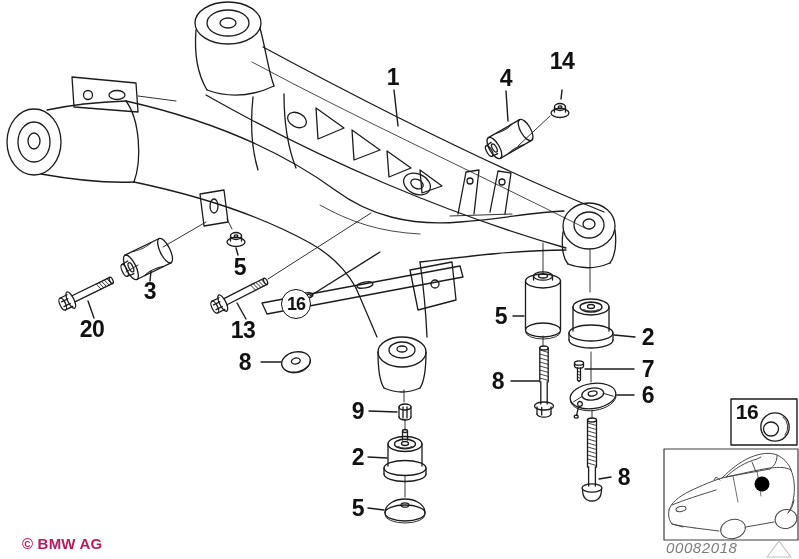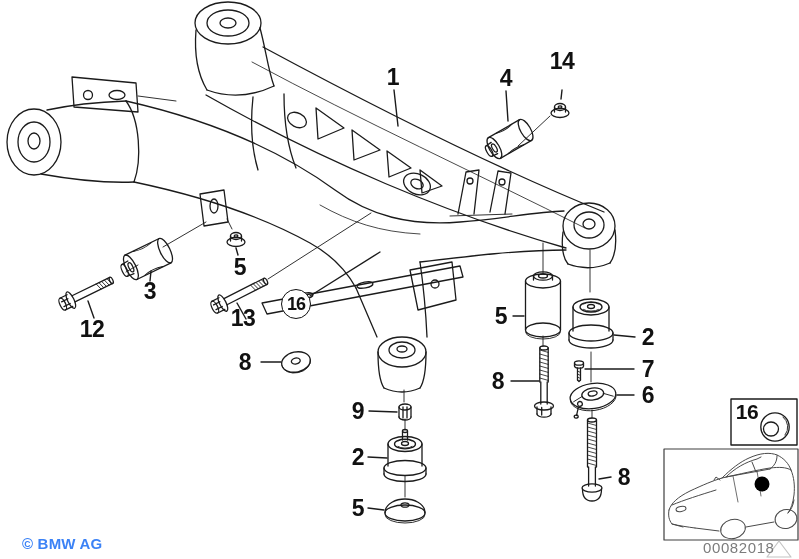--- a/index.html
+++ b/index.html
@@ -14,25 +14,25 @@
     letter-spacing:-0.5px;white-space:nowrap;cursor:pointer;user-select:none;
   }
   .callout.circled{
     width:28px;height:28px;border:1.8px solid #111;border-radius:50%;
     display:flex;align-items:center;justify-content:center;
     font-size:18px;letter-spacing:-1px;background:#fff;
   }
   .callout.boxed{font-size:21px;}
   .footer-copyright{
     position:absolute;left:22px;top:535px;font-size:15px;font-weight:600;
-    color:#3b82f6;letter-spacing:0.2px;
+    color:#be185d;letter-spacing:0.2px;
   }
   .image-number{
-    position:absolute;left:703px;top:539px;font-size:15px;
-    color:#7c7c7c;letter-spacing:0.6px;
+    position:absolute;left:666px;top:539px;font-size:15px;
+    color:#7c7c7c;letter-spacing:0.6px;font-style:italic;
   }
 </style>
 </head>
 <body>
 
 <div class="stage">
 
   <svg width="799" height="559" viewBox="0 0 799 559" fill="none" stroke="#1b1b1b" stroke-width="1.3" stroke-linecap="round" stroke-linejoin="round">
 
     <g>
@@ -321,22 +321,22 @@
     </g>
 
     <path d="M779,541 L791,557 L767,557 Z" stroke="#c4c4c4" stroke-width="1.2"></path>
   </svg>
 
   <div class="callout" style="left:393px;top:77px">1</div>
   <div class="callout" style="left:506px;top:78px">4</div>
   <div class="callout" style="left:562px;top:61px">14</div>
   <div class="callout" style="left:240px;top:267px">5</div>
   <div class="callout" style="left:150px;top:291px">3</div>
-  <div class="callout" style="left:92px;top:329px">12</div>
-  <div class="callout" style="left:243px;top:318px">13</div>
+  <div class="callout" style="left:92px;top:329px">20</div>
+  <div class="callout" style="left:243px;top:330px">13</div>
   <div class="callout circled" style="left:296px;top:304px">16</div>
   <div class="callout" style="left:245px;top:362px">8</div>
   <div class="callout" style="left:358px;top:411px">9</div>
   <div class="callout" style="left:358px;top:457px">2</div>
   <div class="callout" style="left:358px;top:508px">5</div>
   <div class="callout" style="left:501px;top:316px">5</div>
   <div class="callout" style="left:498px;top:381px">8</div>
   <div class="callout" style="left:648px;top:337px">2</div>
   <div class="callout" style="left:648px;top:369px">7</div>
   <div class="callout" style="left:648px;top:395px">6</div>

